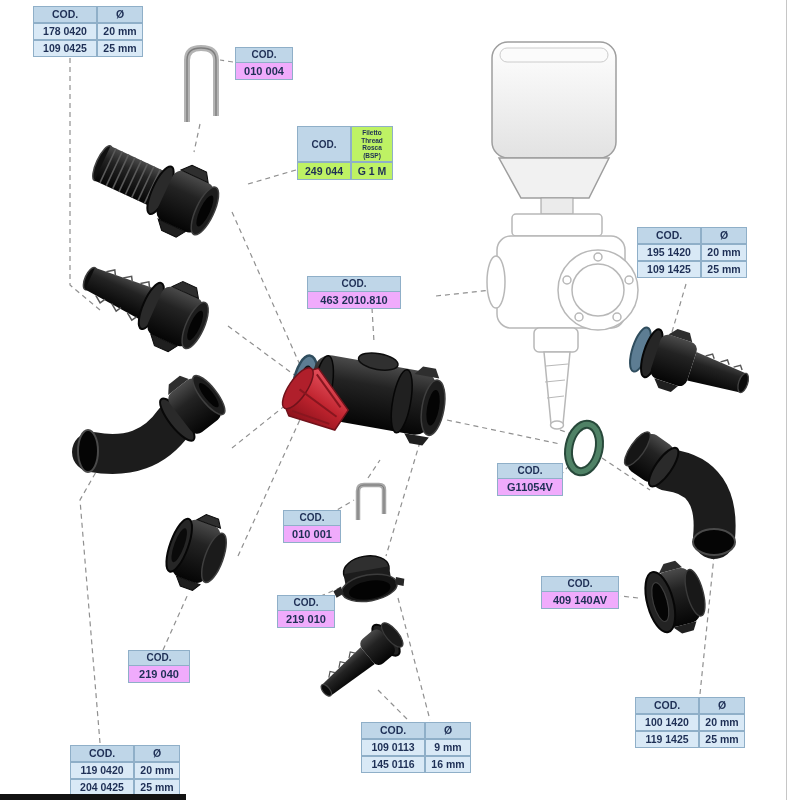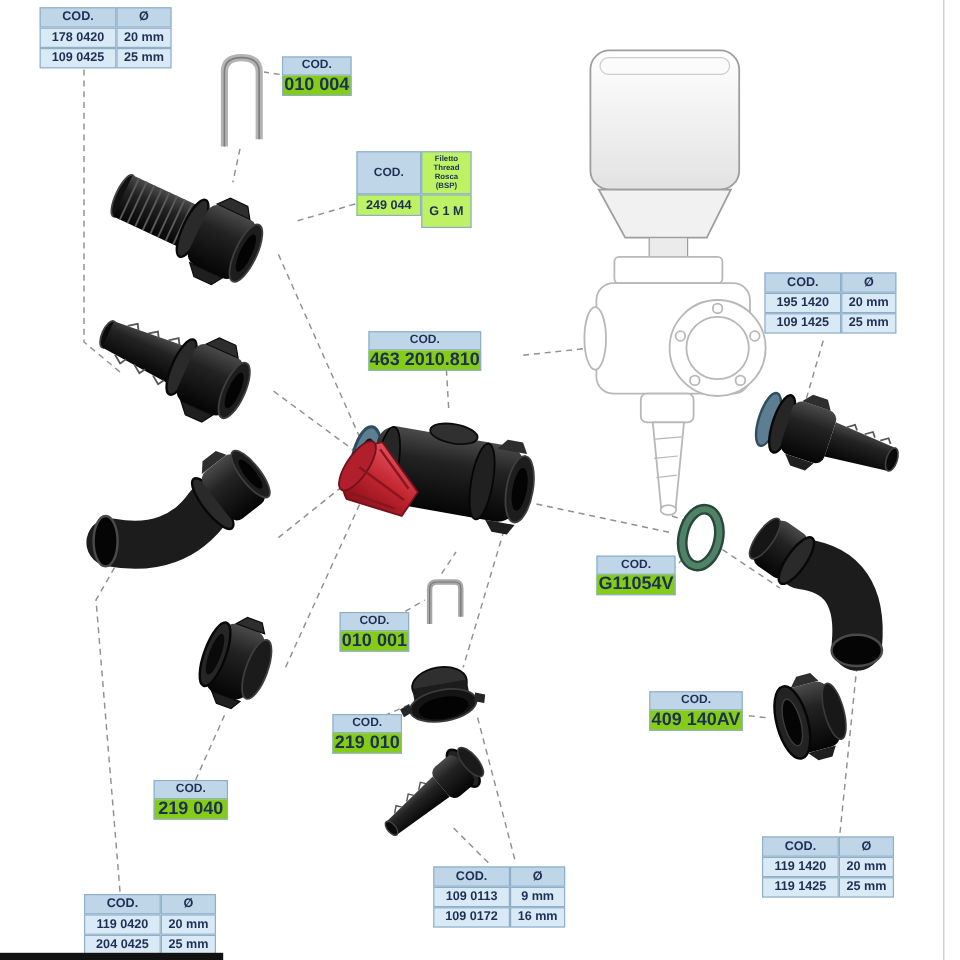--- a/index.html
+++ b/index.html
@@ -11,21 +11,21 @@
   .ptable{position:absolute;display:flex;flex-direction:column}
   .trow{display:flex}
   .tcell{border:1px solid #8fafc8;background:#d9e9f6;color:#1e2f55;font-size:10.5px;font-weight:bold;
          text-align:center;padding:1px 3px;line-height:13px;white-space:nowrap}
   .tcell.head{background:#bfd6e8}
   .tcell.c1{width:64px}
   .tcell.c2{width:46px}
   
   .plabel{position:absolute;text-align:center}
   .lhead{background:#bfd6e8;border:1px solid #8fafc8;color:#1e2f55;font-size:10px;font-weight:bold;line-height:14px}
-  .lcode{background:#84cc16;border:1px solid #8fafc8;border-top:none;color:#1e2f55;font-size:15px;font-weight:bold;
+  .lcode{background:#f0abfc;border:1px solid #8fafc8;border-top:none;color:#1e2f55;font-size:11px;font-weight:bold;
          line-height:16px;white-space:nowrap}
   
   .compo .crow{display:flex}
   .ccell{display:flex;flex-direction:column;align-items:center;justify-content:center;border:1px solid #8fafc8;
          color:#1e2f55;font-weight:bold}
   .ccell.hd{background:#bfd6e8;font-size:10px}
   .ccell.vl{background:#bef264;font-size:10.5px}
   .tiny span{display:block;font-size:6.5px;line-height:7.5px;font-weight:bold}
   
   .edge-right{position:absolute;top:0;width:1px;height:800px;background:#c6c6c6}
@@ -290,40 +290,40 @@
       <div class="tcell c2">25 mm</div>
     </div>
   </div>
 
   <div class="ptable" style="left:635px;top:697px">
     <div class="trow">
       <div class="tcell head c1">COD.</div>
       <div class="tcell head c2">Ø</div>
     </div>
     <div class="trow">
-      <div class="tcell c1">119 1420</div>
+      <div class="tcell c1">100 1420</div>
       <div class="tcell c2">20 mm</div>
     </div>
     <div class="trow">
       <div class="tcell c1">119 1425</div>
       <div class="tcell c2">25 mm</div>
     </div>
   </div>
 
   <div class="ptable" style="left:361px;top:722px">
     <div class="trow">
       <div class="tcell head c1">COD.</div>
       <div class="tcell head c2">Ø</div>
     </div>
     <div class="trow">
       <div class="tcell c1">109 0113</div>
       <div class="tcell c2">9 mm</div>
     </div>
     <div class="trow">
-      <div class="tcell c1">109 0172</div>
+      <div class="tcell c1">145 0116</div>
       <div class="tcell c2">16 mm</div>
     </div>
   </div>
 
   <div class="ptable" style="left:70px;top:745px">
     <div class="trow">
       <div class="tcell head c1">COD.</div>
       <div class="tcell head c2">Ø</div>
     </div>
     <div class="trow">
@@ -350,21 +350,21 @@
         <span>Filetto</span>
         <span>Thread</span>
         <span>Rosca</span>
         <span>(BSP)</span>
       </div>
     </div>
     <div class="crow">
       <div class="ccell vl" style="width:54px;height:18px">
         <span>249 044</span>
       </div>
-      <div class="ccell vl" style="width:42px;height:28px">
+      <div class="ccell vl" style="width:42px;height:18px">
         <span>G 1 M</span>
       </div>
     </div>
   </div>
 
   <div class="plabel" style="left:307px;top:276px;width:94px">
     <div class="lhead">COD.</div>
     <div class="lcode">463 2010.810</div>
   </div>
 

